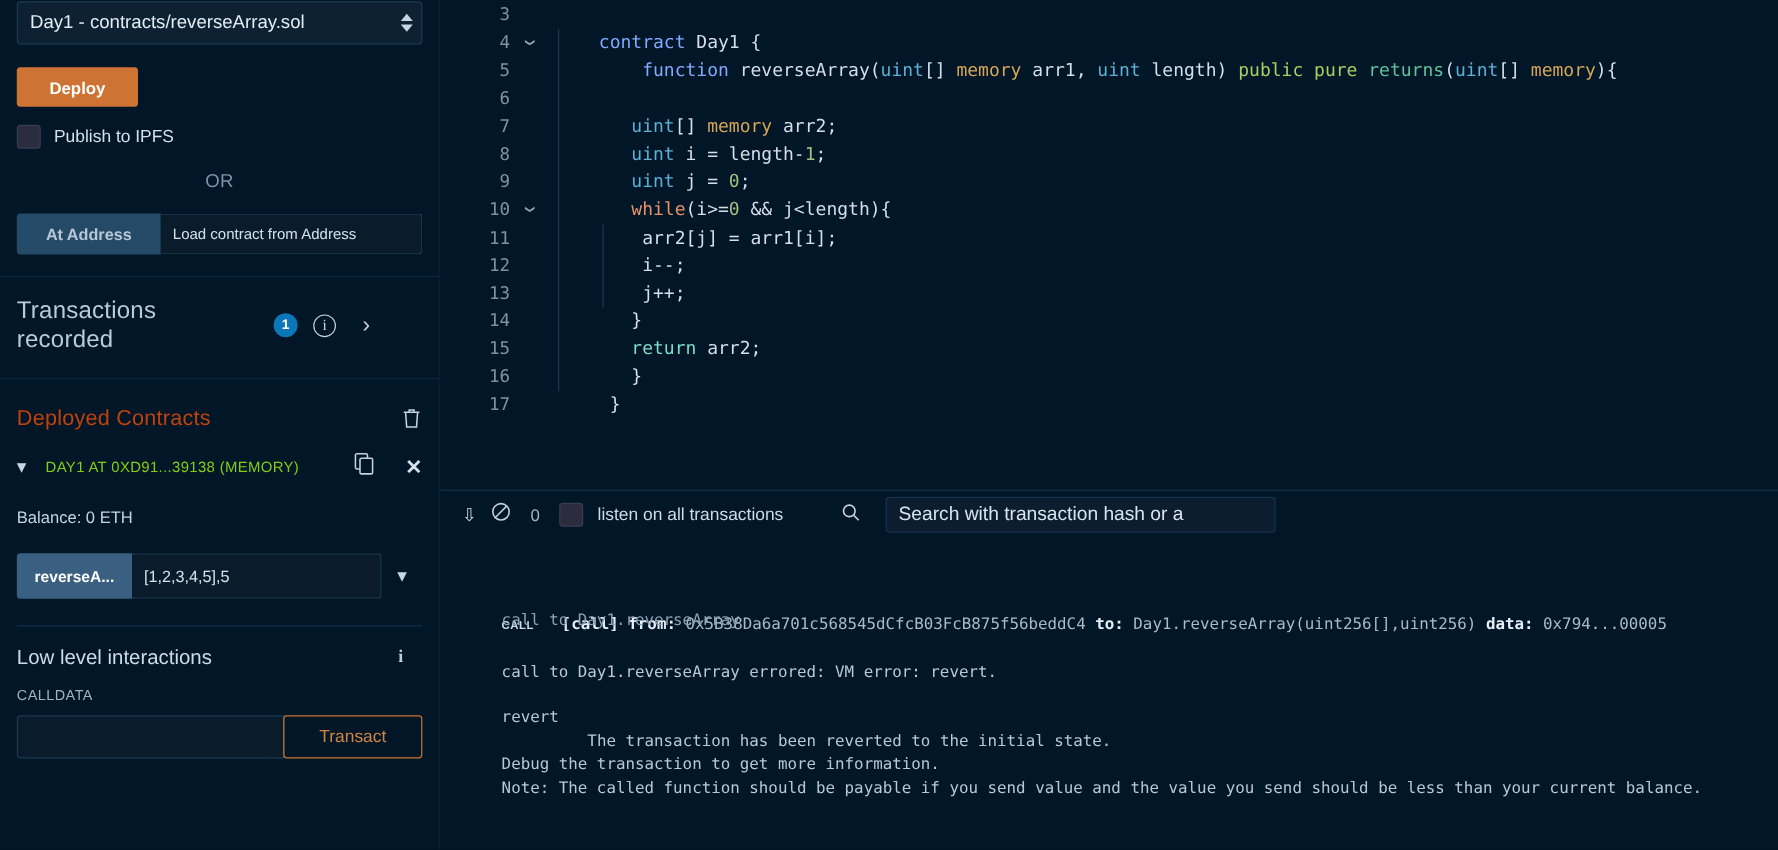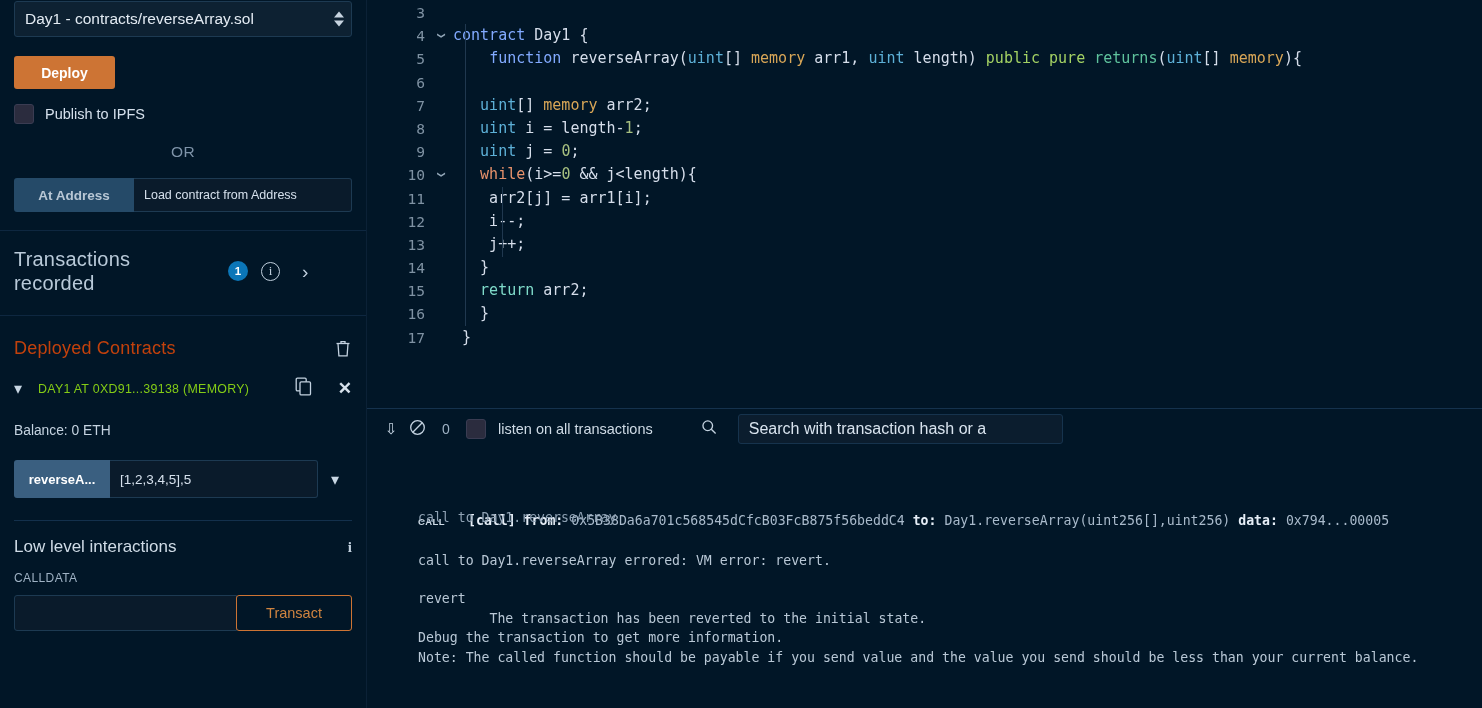--- a/index.html
+++ b/index.html
@@ -138,21 +138,21 @@
     flex:1; height:38px; background:#0a1b2b;
     border:1px solid #1d3a52; border-left:none; border-radius:0 3px 3px 0;
     color:#d5e0ec; font-size:13.5px; padding:0 10px;
     font-family:"Liberation Sans", sans-serif;
   }
   .fn-caret{ width:34px; text-align:center; color:#c8d6e3; font-size:16px; }
 
   .lli-divider{ height:1px; background:#13304c; margin:22px 14px 0 14px; }
   .lli-head{
     display:flex; align-items:center; justify-content:space-between;
-    margin:16px 14px 0 14px;
+    margin:16px 30px 0 14px;
   }
   .lli-title{ font-size:17px; color:#cfdbe6; }
   .lli-info{ color:#c0cfdd; font-size:15px; font-family:"Liberation Serif", serif; font-weight:bold;}
   .calldata-label{ margin:14px 14px 0 14px; font-size:12px; color:#9fb2c4; letter-spacing:.4px; }
   .calldata-row{ display:flex; margin:10px 14px 0 14px; height:36px; }
   .calldata-input{
     flex:1; background:#0a1b2b; border:1px solid #1d3a52;
     border-radius:3px 0 0 3px; color:#d5e0ec; padding:0 10px; font-size:13px;
     font-family:"Liberation Sans", sans-serif;
   }
@@ -176,21 +176,21 @@
   }
   .code-line{ display:flex; height:23.2px; white-space:pre; }
   .ln{
     width:63px; min-width:63px; text-align:right; padding-right:5px;
     color:#7f92a3; font-size:14.6px; user-select:none;
   }
   .fold{
     width:23px; min-width:23px; color:#93a7b8; font-size:11px;
     text-align:center; line-height:23.2px; user-select:none;
   }
-  .code-txt{ color:#d6deeb; }
+  .code-txt{ color:#d6deeb;margin-left:46px; }
   .ind-guide{
     position:absolute; width:1px; background:#20384f;
   }
   .t-ctrl  { color:#e8926b; }      
   .t-ret   { color:#7fdbca; }      
   .t-type  { color:#5db0d7; }      
   .t-mem   { color:#d8a657; }      
   .t-fn    { color:#82aaff; }      
   .t-name  { color:#d6deeb; }
   .t-num   { color:#a7c080; }

